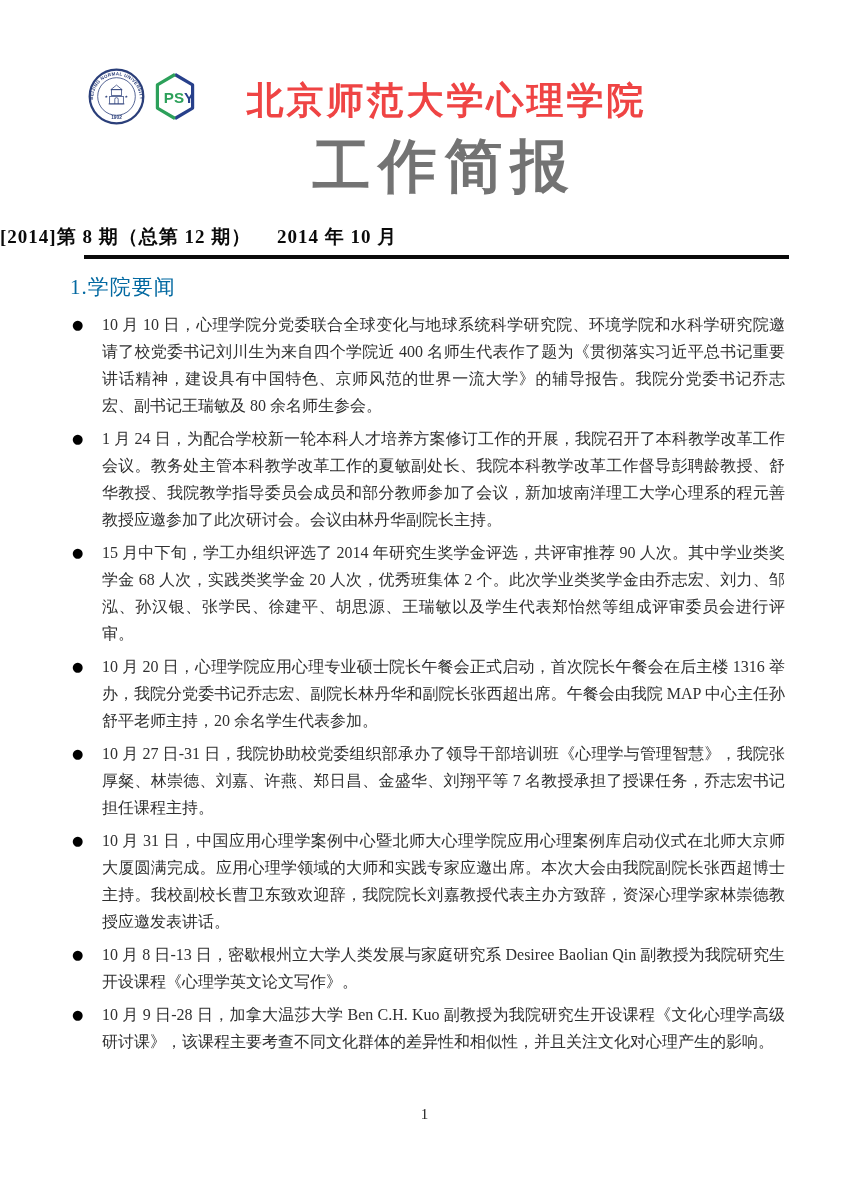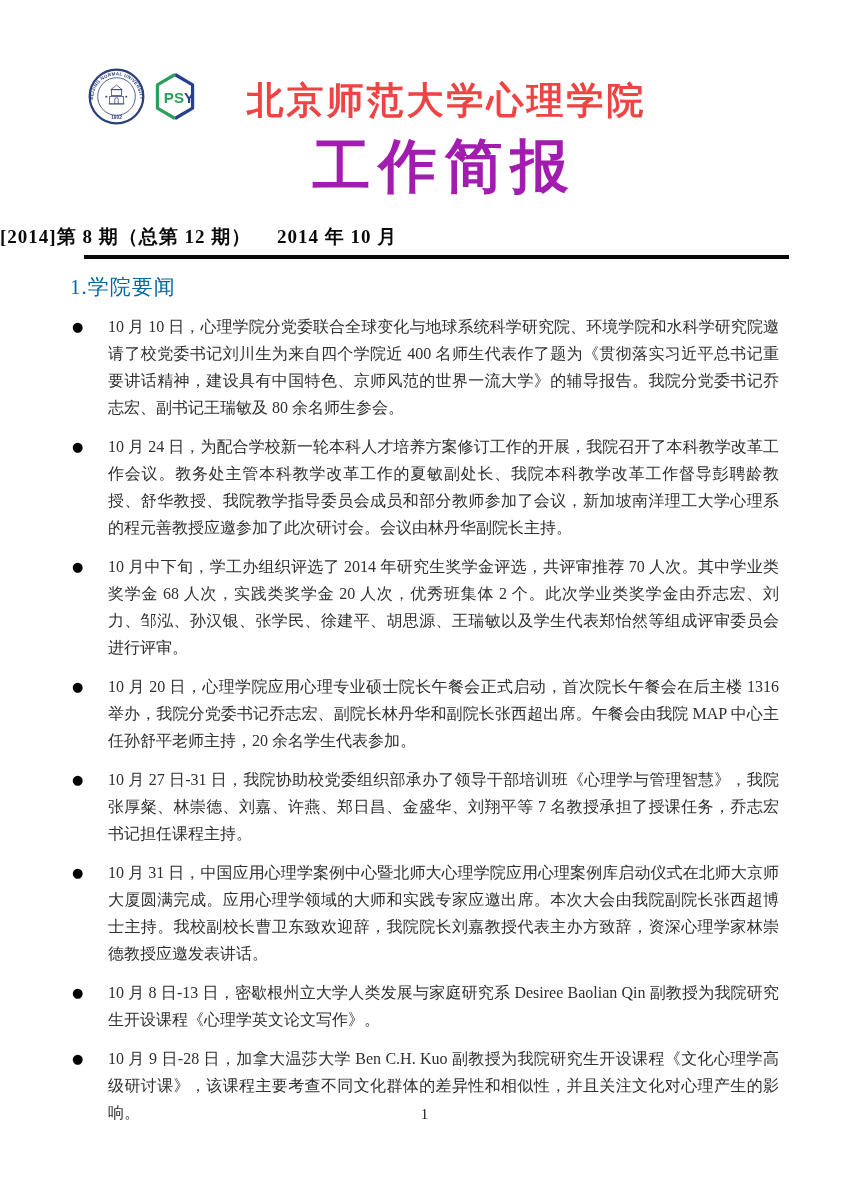--- a/index.html
+++ b/index.html
@@ -17,21 +17,21 @@
   .org-title{
     position:absolute;top:76px;left:0;width:100%;
     text-align:center;padding-left:44px;box-sizing:border-box;
     font-size:37px;font-weight:bold;letter-spacing:3px;
     color:#ef4444;white-space:nowrap;
   }
   .doc-title{
     position:absolute;top:128px;left:0;width:100%;
     text-align:center;padding-left:40px;box-sizing:border-box;
     font-size:58px;font-weight:bold;letter-spacing:8px;
-    color:#a21caf;
+    color:#737373;
   }
   .issue-line{
     position:absolute;top:224px;left:0;width:100%;
     text-align:left;
     font-size:19px;font-weight:bold;color:#0a0a0a;
     letter-spacing:1px;
   }
   .rule{
     position:absolute;top:255px;left:84px;right:60px;
     height:4px;background:#0a0a0a;
@@ -45,21 +45,21 @@
     margin:10px 0 10px 0;font-weight:400;
   }
   .items{margin:0 0 6px 0;}
   .item{position:relative;padding-left:26px;margin-bottom:4px;}
   .dot{
     position:absolute;left:2px;top:0;
     font-size:13px;line-height:27px;color:#000;
     font-family:"DejaVu Sans",sans-serif;
   }
   .txt{
-    margin:12px;
+    margin:6px;
     font-size:16px;line-height:27px;color:#2f2f2f;
     text-align:justify;
   }
   .page-number{
     position:absolute;top:1106px;left:0;width:100%;
     text-align:center;font-size:15px;color:#222;
   }
   svg text{font-family:"Liberation Sans","DejaVu Sans",sans-serif;}
 </style>
 </head>
@@ -109,25 +109,25 @@
   <div class="content">
 
     <div class="sec-heading">1.学院要闻</div>
     <div class="items">
       <div class="item">
         <span class="dot">●</span>
         <p class="txt">10 月 10 日，心理学院分党委联合全球变化与地球系统科学研究院、环境学院和水科学研究院邀请了校党委书记刘川生为来自四个学院近 400 名师生代表作了题为《贯彻落实习近平总书记重要讲话精神，建设具有中国特色、京师风范的世界一流大学》的辅导报告。我院分党委书记乔志宏、副书记王瑞敏及 80 余名师生参会。</p>
       </div>
       <div class="item">
         <span class="dot">●</span>
-        <p class="txt">10 月 24 日，为配合学校新一轮本科人才培养方案修订工作的开展，我院召开了本科教学改革工作会议。教务处主管本科教学改革工作的夏敏副处长、我院本科教学改革工作督导彭聘龄教授、舒华教授、我院教学指导委员会成员和部分教师参加了会议，新加坡南洋理工大学心理系的程元善教授应邀参加了此次研讨会。会议由林丹华副院长主持。</p>
+        <p class="txt">1 月 24 日，为配合学校新一轮本科人才培养方案修订工作的开展，我院召开了本科教学改革工作会议。教务处主管本科教学改革工作的夏敏副处长、我院本科教学改革工作督导彭聘龄教授、舒华教授、我院教学指导委员会成员和部分教师参加了会议，新加坡南洋理工大学心理系的程元善教授应邀参加了此次研讨会。会议由林丹华副院长主持。</p>
       </div>
       <div class="item">
         <span class="dot">●</span>
-        <p class="txt">10 月中下旬，学工办组织评选了 2014 年研究生奖学金评选，共评审推荐 70 人次。其中学业类奖学金 68 人次，实践类奖学金 20 人次，优秀班集体 2 个。此次学业类奖学金由乔志宏、刘力、邹泓、孙汉银、张学民、徐建平、胡思源、王瑞敏以及学生代表郑怡然等组成评审委员会进行评审。</p>
+        <p class="txt">15 月中下旬，学工办组织评选了 2014 年研究生奖学金评选，共评审推荐 90 人次。其中学业类奖学金 68 人次，实践类奖学金 20 人次，优秀班集体 2 个。此次学业类奖学金由乔志宏、刘力、邹泓、孙汉银、张学民、徐建平、胡思源、王瑞敏以及学生代表郑怡然等组成评审委员会进行评审。</p>
       </div>
       <div class="item">
         <span class="dot">●</span>
         <p class="txt">10 月 20 日，心理学院应用心理专业硕士院长午餐会正式启动，首次院长午餐会在后主楼 1316 举办，我院分党委书记乔志宏、副院长林丹华和副院长张西超出席。午餐会由我院 MAP 中心主任孙舒平老师主持，20 余名学生代表参加。</p>
       </div>
       <div class="item">
         <span class="dot">●</span>
         <p class="txt">10 月 27 日-31 日，我院协助校党委组织部承办了领导干部培训班《心理学与管理智慧》，我院张厚粲、林崇德、刘嘉、许燕、郑日昌、金盛华、刘翔平等 7 名教授承担了授课任务，乔志宏书记担任课程主持。</p>
       </div>
       <div class="item">

